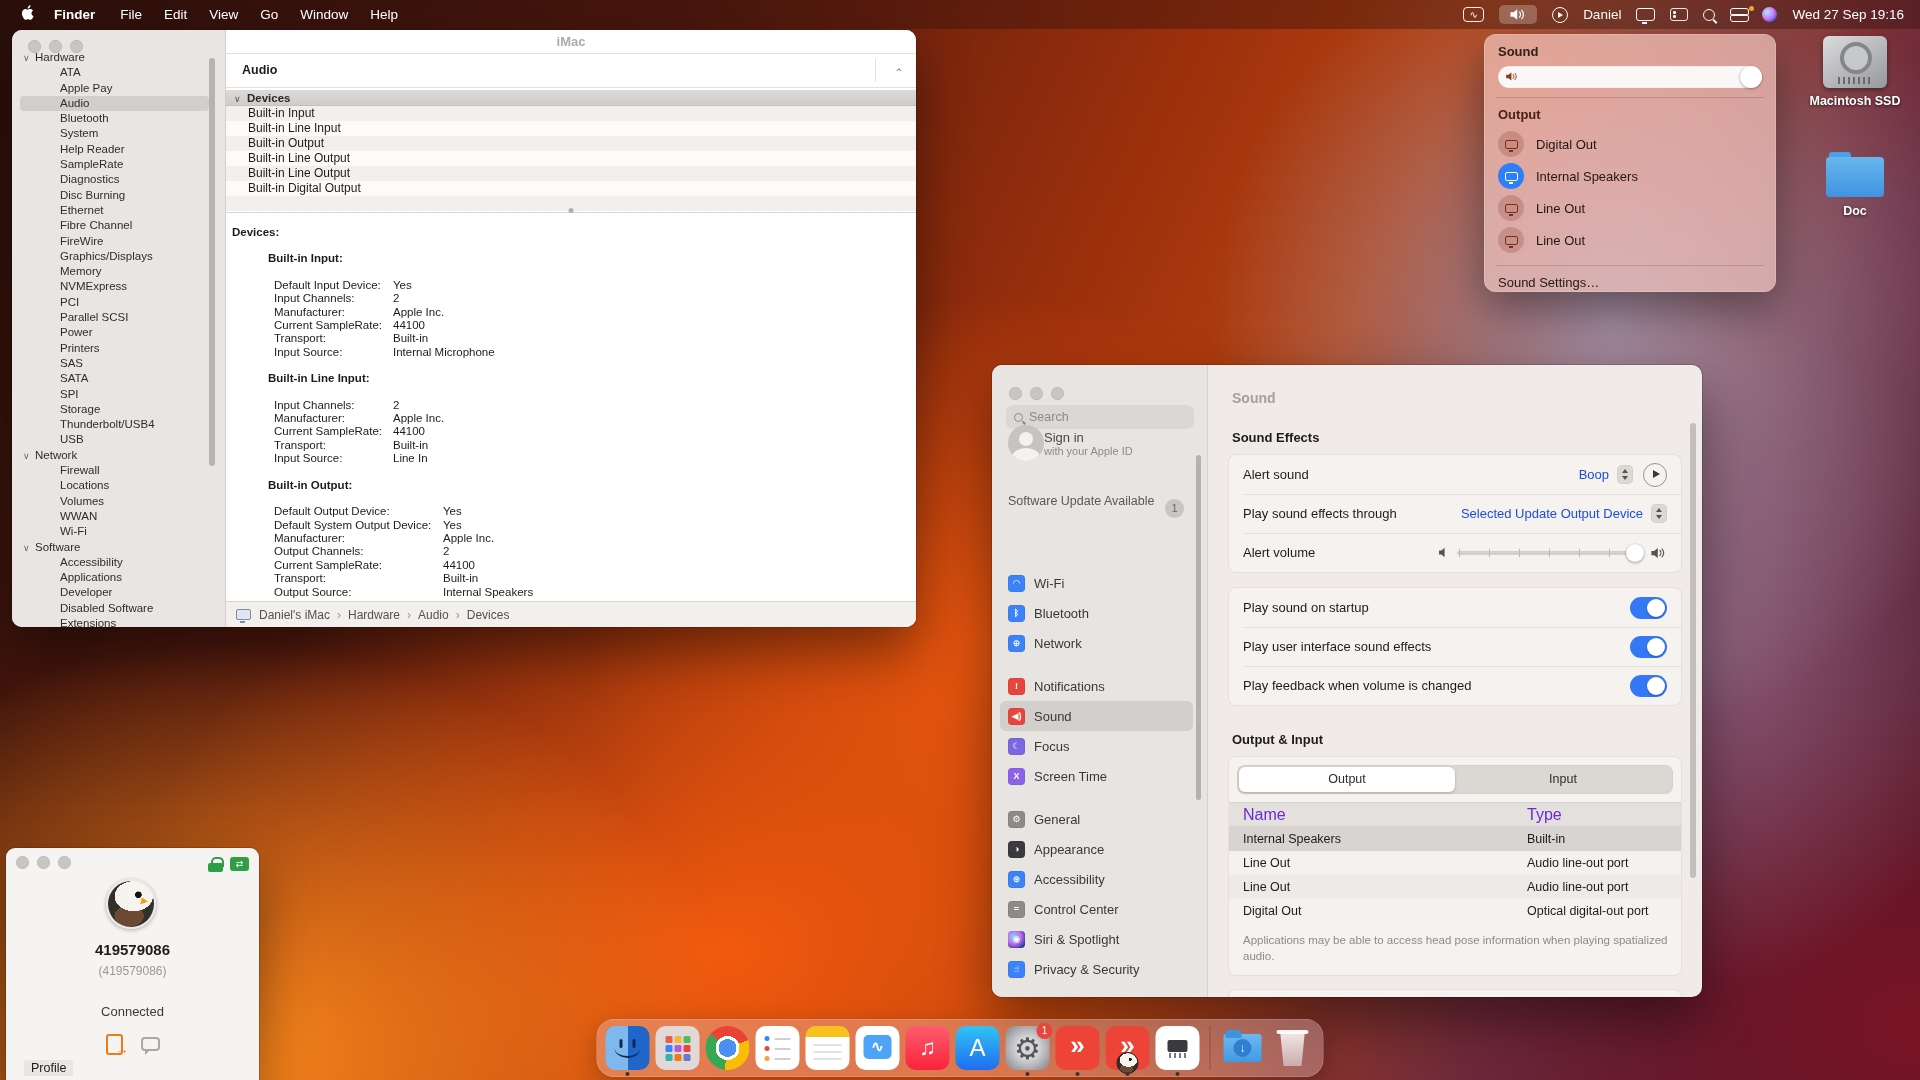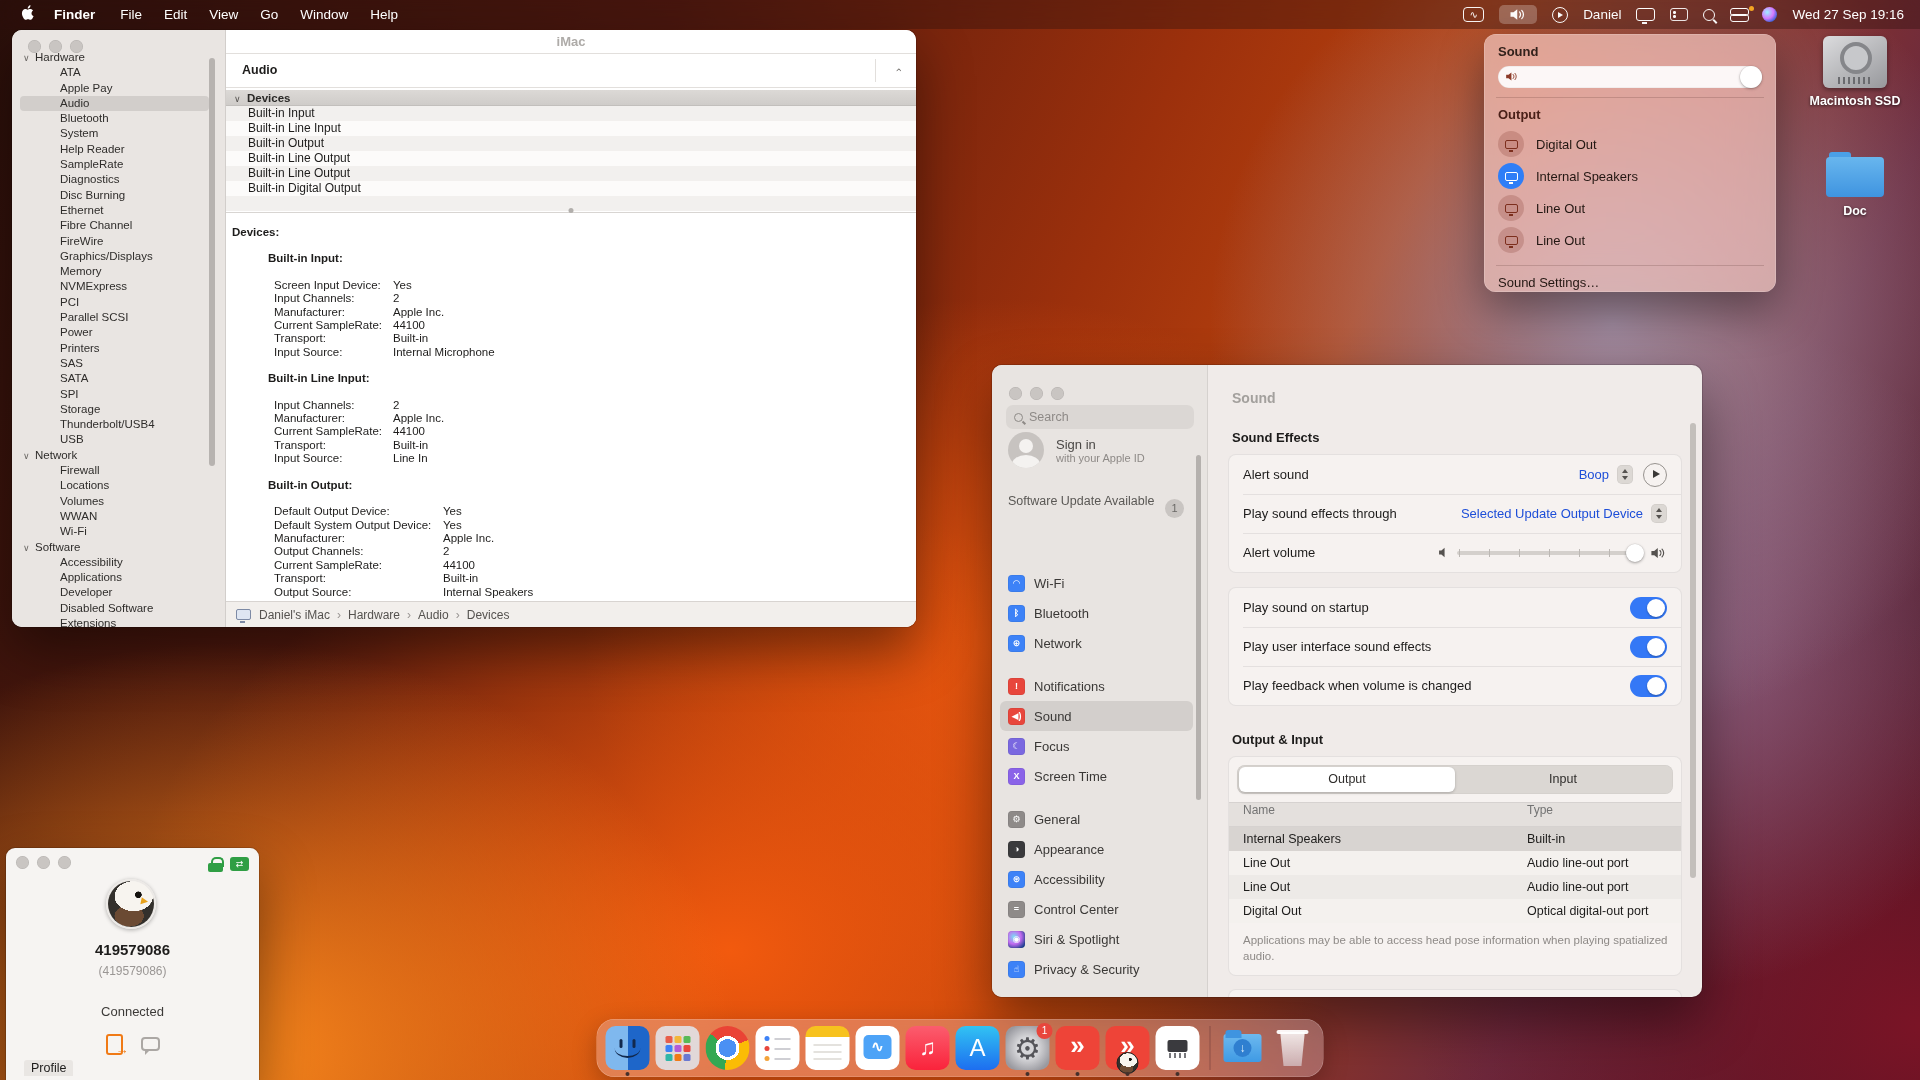--- a/index.html
+++ b/index.html
@@ -101,21 +101,21 @@
 .dev-label{font-size:13px;color:#231712}
 .pop-link{font-size:13px;color:#231712;margin-top:8px}
 
 #settings{left:992px;top:365px;width:710px;height:632px;background:#f0ebe9}
 .st-side{position:absolute;left:0;top:0;bottom:0;width:216px;background:#e8e4e1;border-right:1px solid #d5d1ce}
 .st-search{position:absolute;left:14px;top:40px;width:188px;height:24px;background:#dbd7d4;border-radius:7px;display:flex;align-items:center;padding:0 8px;gap:6px}
 .st-search input{border:none;background:transparent;outline:none;font-size:12.5px;color:#4a4846;width:140px}
 .st-search input::placeholder{color:#8e8a87}
 .sicon{width:9px;height:9px;border:1.6px solid #8e8a87;border-radius:50%;position:relative;flex:none}
 .sicon::after{content:"";position:absolute;width:1.6px;height:4px;background:#8e8a87;left:7.5px;top:7px;transform:rotate(-45deg)}
-.st-signin{position:absolute;left:16px;top:67px;display:flex;gap:12px;align-items:center}
+.st-signin{position:absolute;left:16px;top:60px;display:flex;align-items:center}
 .st-avatar{width:36px;height:36px;border-radius:50%;background:#c7c3c0;position:relative;overflow:hidden}
 .st-avatar::before{content:"";position:absolute;left:11px;top:7px;width:14px;height:14px;border-radius:50%;background:#f4f2f0}
 .st-avatar::after{content:"";position:absolute;left:4px;top:23px;width:28px;height:18px;border-radius:50%;background:#f4f2f0}
 .st-signin .t1{font-size:13px;color:#4a4846}
 .st-signin .t2{font-size:11px;color:#8e8a87}
 .st-update{position:absolute;left:16px;top:128px;width:186px;font-size:12.5px;color:#5a5855;line-height:17px}
 .st-update .badge{position:absolute;right:10px;top:6px;width:19px;height:19px;border-radius:50%;background:#c9c5c2;color:#6a6866;font-size:11px;text-align:center;line-height:19px}
 .st-nav{position:absolute;left:8px;right:14px;top:203px}
 .nav-row{display:flex;align-items:center;height:30px;gap:9px;padding-left:8px;border-radius:6px}
 .nav-row.gap{margin-top:13px}
@@ -142,21 +142,21 @@
 .ticks{position:absolute;left:2px;right:2px;top:-2px;display:flex;justify-content:space-between}
 .ticks span{width:1px;height:8px;background:#bcb8b4}
 .knob{position:absolute;right:-2px;top:-7px;width:18px;height:18px;border-radius:50%;background:#fff;box-shadow:0 1px 3px rgba(0,0,0,.35),0 0 0 .5px rgba(0,0,0,.06)}
 .toggle{width:37px;height:22px;border-radius:11px;background:#d2cecb;position:relative;flex:none}
 .toggle.on{background:#3478f6}
 .toggle::after{content:"";position:absolute;width:18px;height:18px;border-radius:50%;background:#fff;top:2px;left:2px;box-shadow:0 1px 2px rgba(0,0,0,.3)}
 .toggle.on::after{left:auto;right:2px}
 .seg-wrap{display:flex;background:#dbd7d3;border-radius:8px;padding:2px;margin:8px;box-shadow:inset 0 0 0 .5px rgba(0,0,0,.06)}
 .seg{flex:1;text-align:center;font-size:12.5px;line-height:25px;border-radius:6px;color:#2f2d2b}
 .seg.active{background:#fff;box-shadow:0 1px 3px rgba(0,0,0,.22)}
-.thead{display:flex;background:#e4e0dd;border-top:1px solid rgba(0,0,0,.06);border-bottom:1px solid rgba(0,0,0,.06);height:25px;align-items:flex-start;font-size:12px;color:#737373}
+.thead{display:flex;background:#e4e0dd;border-top:1px solid rgba(0,0,0,.06);border-bottom:1px solid rgba(0,0,0,.06);height:25px;align-items:center;font-size:16px;color:#6d28d9}
 .trow{display:flex;height:24px;align-items:center;font-size:12.5px;color:#1d1c1b}
 .trow:nth-child(odd){background:#edeae7}
 .trow:nth-child(even){background:#f4f1ee}
 .trow.sel{background:#d8d4d1}
 .cname{padding-left:14px;width:298px;flex:none}
 .ctype{flex:1}
 .note{font-size:11.5px;color:#8e8a87;line-height:16px;padding:9px 14px 11px;width:470px}
 .st-mscroll{position:absolute;right:6px;top:58px;width:6px;height:455px;border-radius:3px;background:#c3bfbb}
 
 #remote{left:6px;top:848px;width:253px;height:232px;border-radius:9px 9px 0 0;background:#f6f4f2}
@@ -401,21 +401,21 @@
       <div class="si-devrow" style="position:absolute;left:0;right:0;top:166px;background:#f2f0ee;height:15px"></div>
       <div class="si-split"></div>
       <div class="si-grip"></div>
       <div class="si-details">
         <div class="dtitle">Devices:</div>
         <div class="dsec w1">
           <h4>Built-in Input:</h4>
           <div>
 
           <div class="dprop">
-                <span class="l">Screen Input Device:</span>
+                <span class="l">Default Input Device:</span>
                 <span class="v">Yes</span>
               </div>
               <div class="dprop">
                 <span class="l">Input Channels:</span>
                 <span class="v">2</span>
               </div>
               <div class="dprop">
                 <span class="l">Manufacturer:</span>
                 <span class="v">Apple Inc.</span>
               </div>

